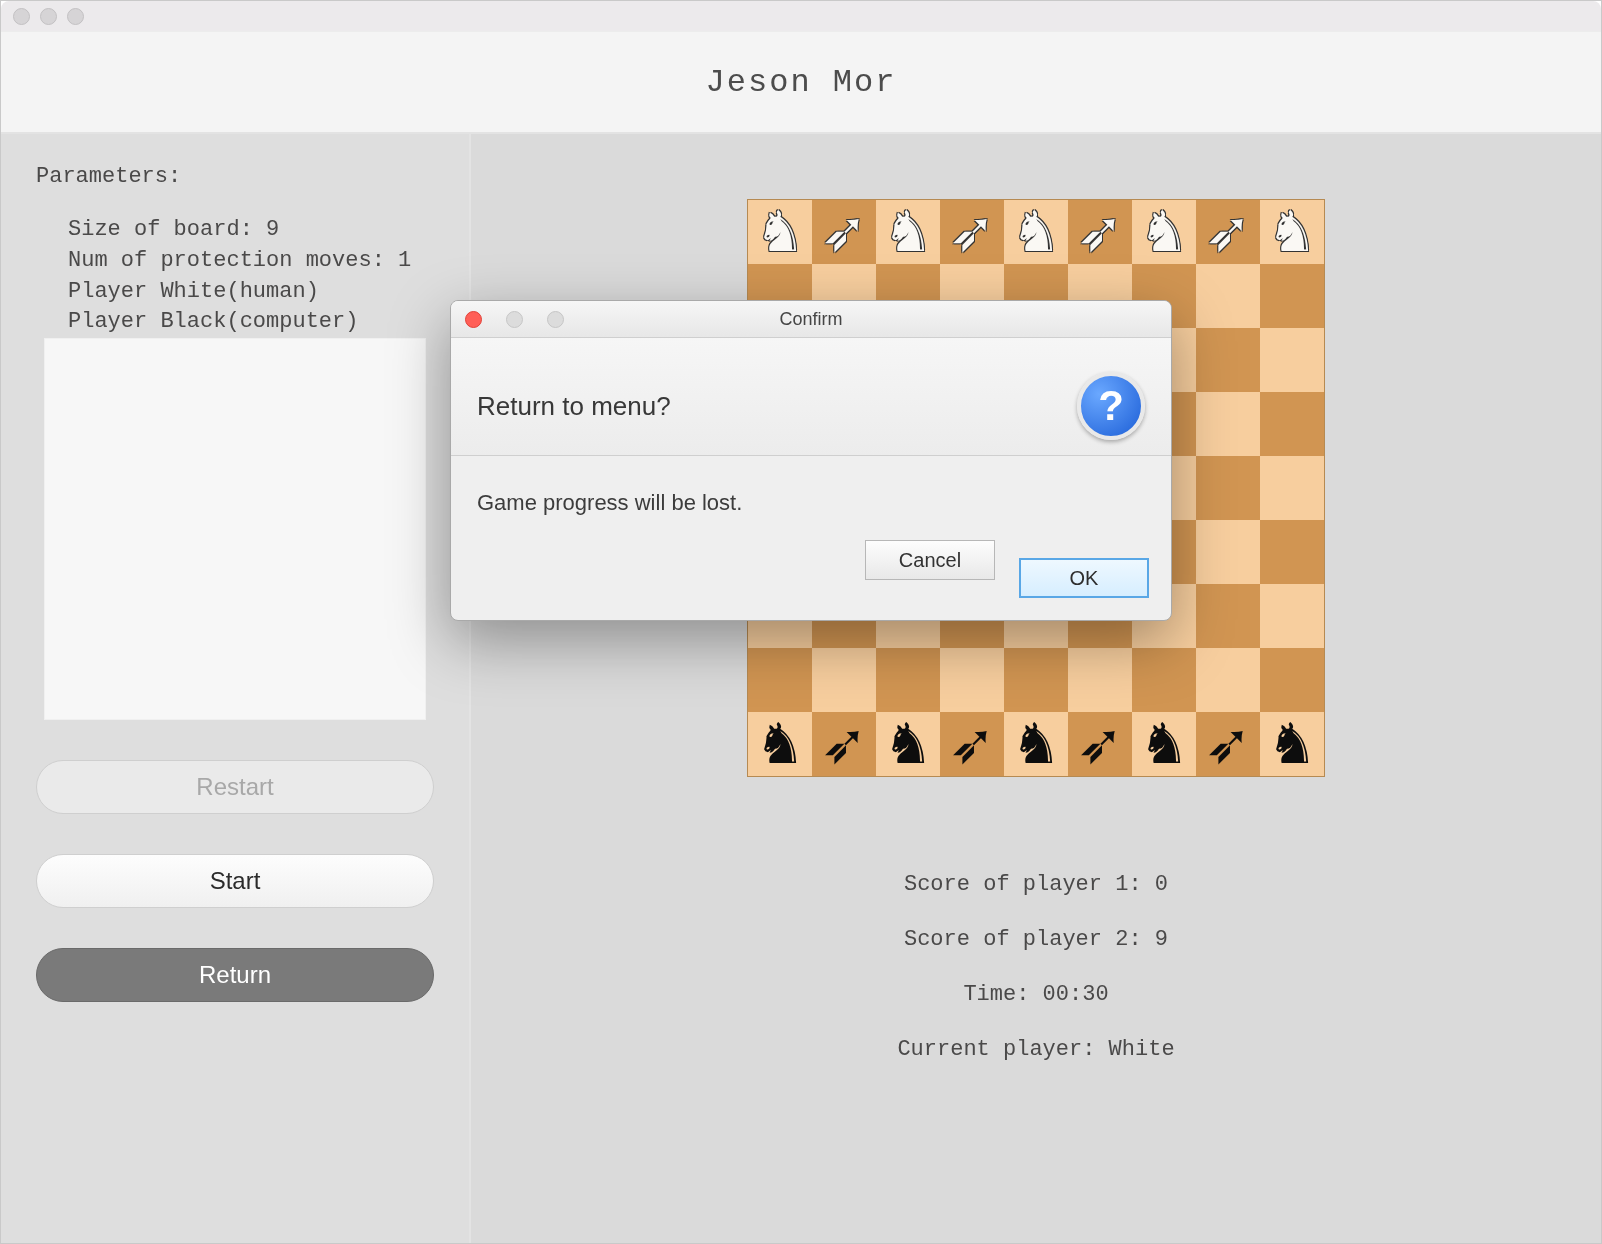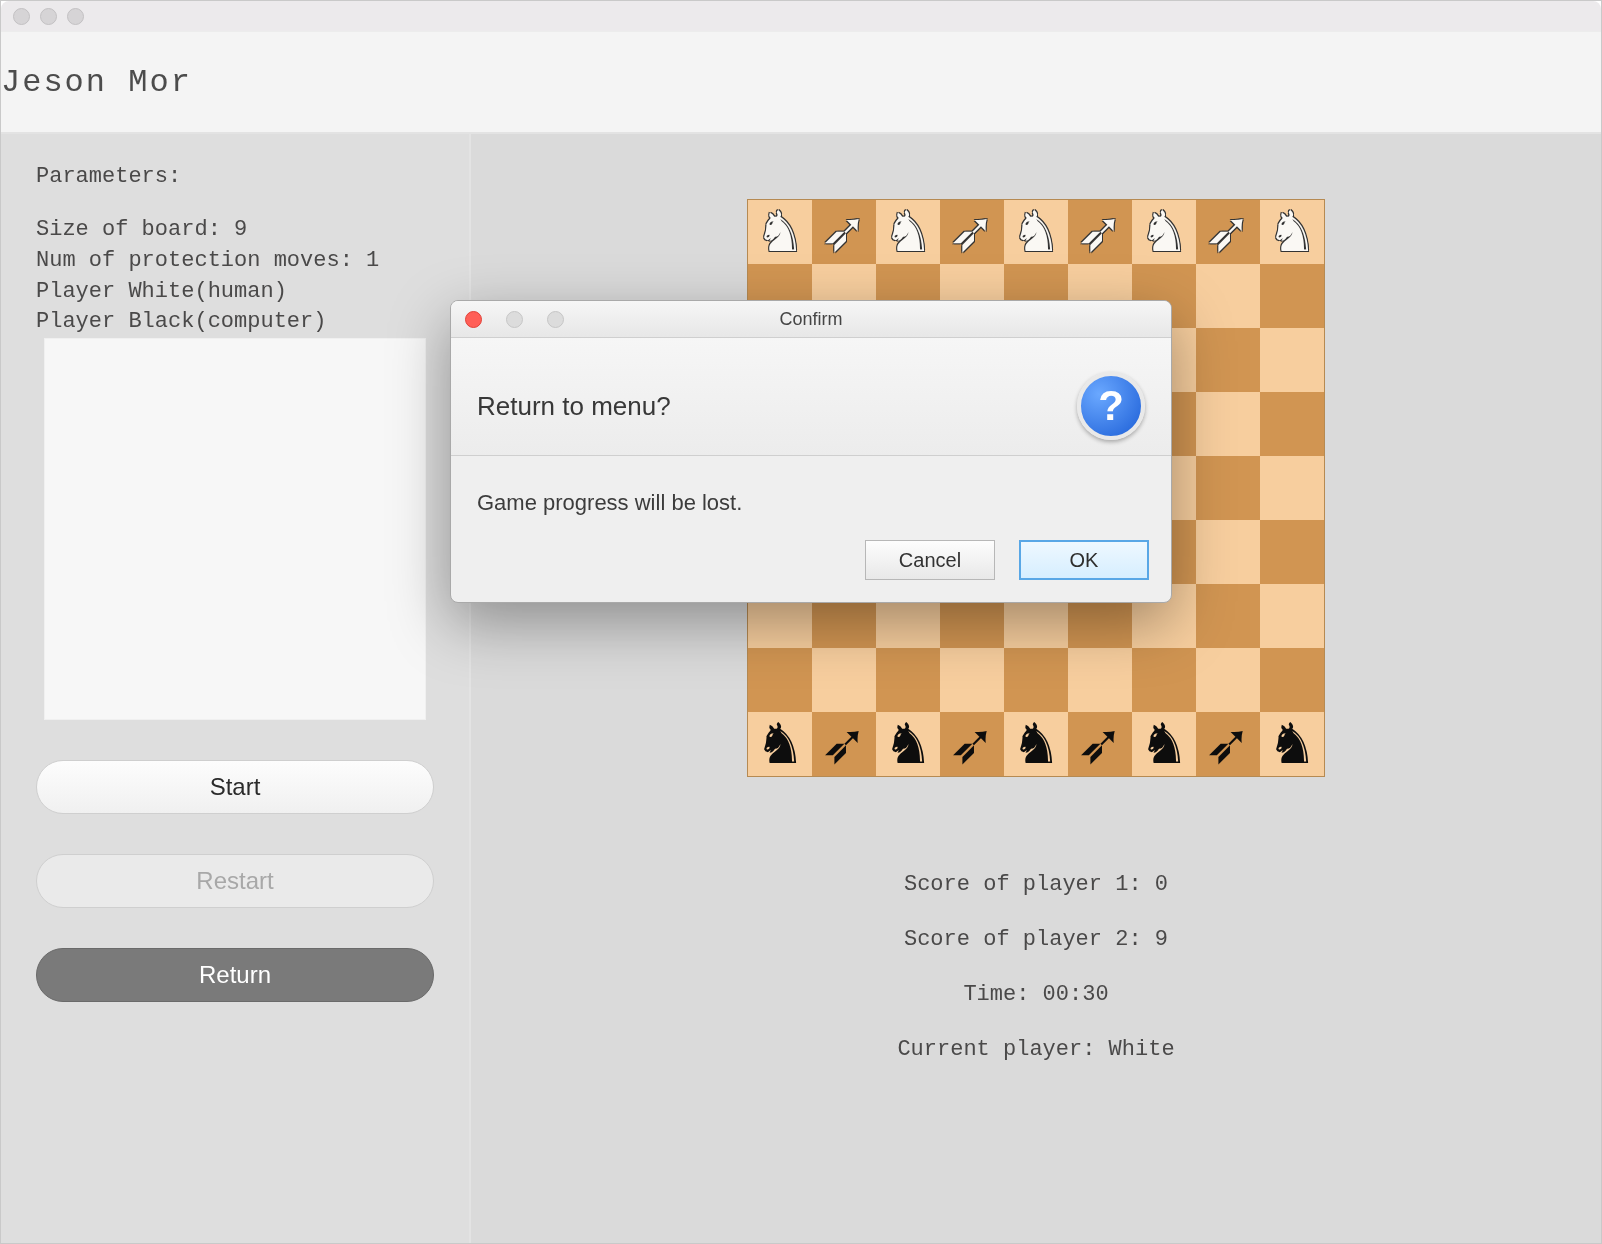--- a/index.html
+++ b/index.html
@@ -24,21 +24,21 @@
     border-top-left-radius: 8px; border-top-right-radius: 8px;
     display: flex; align-items: center;
     padding: 0 12px;
     gap: 10px;
   }
   .traffic-light { width: 15px; height: 15px; border-radius: 50%; background: #d6d4d6; border: 1px solid #c3c1c3; }
 
   
   .app-header {
     height: 100px;
-    display: flex; align-items: center; 
+    display: flex; align-items: center; justify-content: center;
     background: #f4f4f4;
     border-top: 1px solid #ececec;
     border-bottom: 2px solid #e3e3e3;
   }
   .app-title {
     font-family: "Courier New", Courier, monospace;
     letter-spacing: 2px;
     font-size: 32px;
     color: #4c4c4c;
   }
@@ -55,21 +55,21 @@
     background: #dedede;
     border-right: 2px solid #e3e3e3;
     box-sizing: border-box;
     padding: 30px 35px 50px;
     display: flex; flex-direction: column;
     font-family: "Courier New", Courier, monospace;
     color: #4a4949;
     font-size: 22px;
   }
   .params-heading { margin-bottom: 26px; }
-  .param-line { line-height: 1.4; white-space: pre; }
+  .param-line { line-height: 1.4; white-space: pre; margin-left: 32px; }
   .history-heading {
     text-align: center; margin-top: 70px; margin-bottom: 22px;
     font-size: 22px;
   }
   .history-box {
     background: #f7f7f7;
     height: 380px;
     margin: 0 8px 40px;
     border: 1px solid #f0f0f0;
   }
@@ -179,21 +179,21 @@
     border-radius: 0;
     font-size: 20px;
     cursor: pointer;
   }
   .dbtn.cancel {
     background: linear-gradient(#fdfdfd, #e8e8e8);
     border: 1px solid #b7b7b7; color: #333;
   }
   .dbtn.ok {
     background: linear-gradient(#eef8ff, #d6eeff);
-    border: 2px solid #59a7e6; color: #2e2e2e;
+    border: 2px solid #59a7e6; color: #2e2e2e; margin-top: 18px;
   }
 </style>
 </head>
 <body>
 
 <div class="window">
 
   <div class="titlebar-outer">
     <div class="traffic-light"></div>
     <div class="traffic-light"></div>
@@ -208,22 +208,22 @@
 
     <div class="sidebar">
       <div class="params-heading">Parameters:</div>
       <div class="param-line">Size of board: 9</div>
       <div class="param-line">Num of protection moves: 1</div>
       <div class="param-line">Player White(human)</div>
       <div class="param-line">Player Black(computer)</div>
 
       <div class="history-box"></div>
 
+      <button class="side-btn disabled">Restart</button>
       <button class="side-btn light">Start</button>
-      <button class="side-btn disabled">Restart</button>
       <button class="side-btn dark">Return</button>
     </div>
 
     <div class="main">
       <div class="board" id="board">
           <div class="sq light">
             <span class="piece white">♞</span>
           </div>
           <div class="sq dark">
             <span class="piece white">➶</span>

